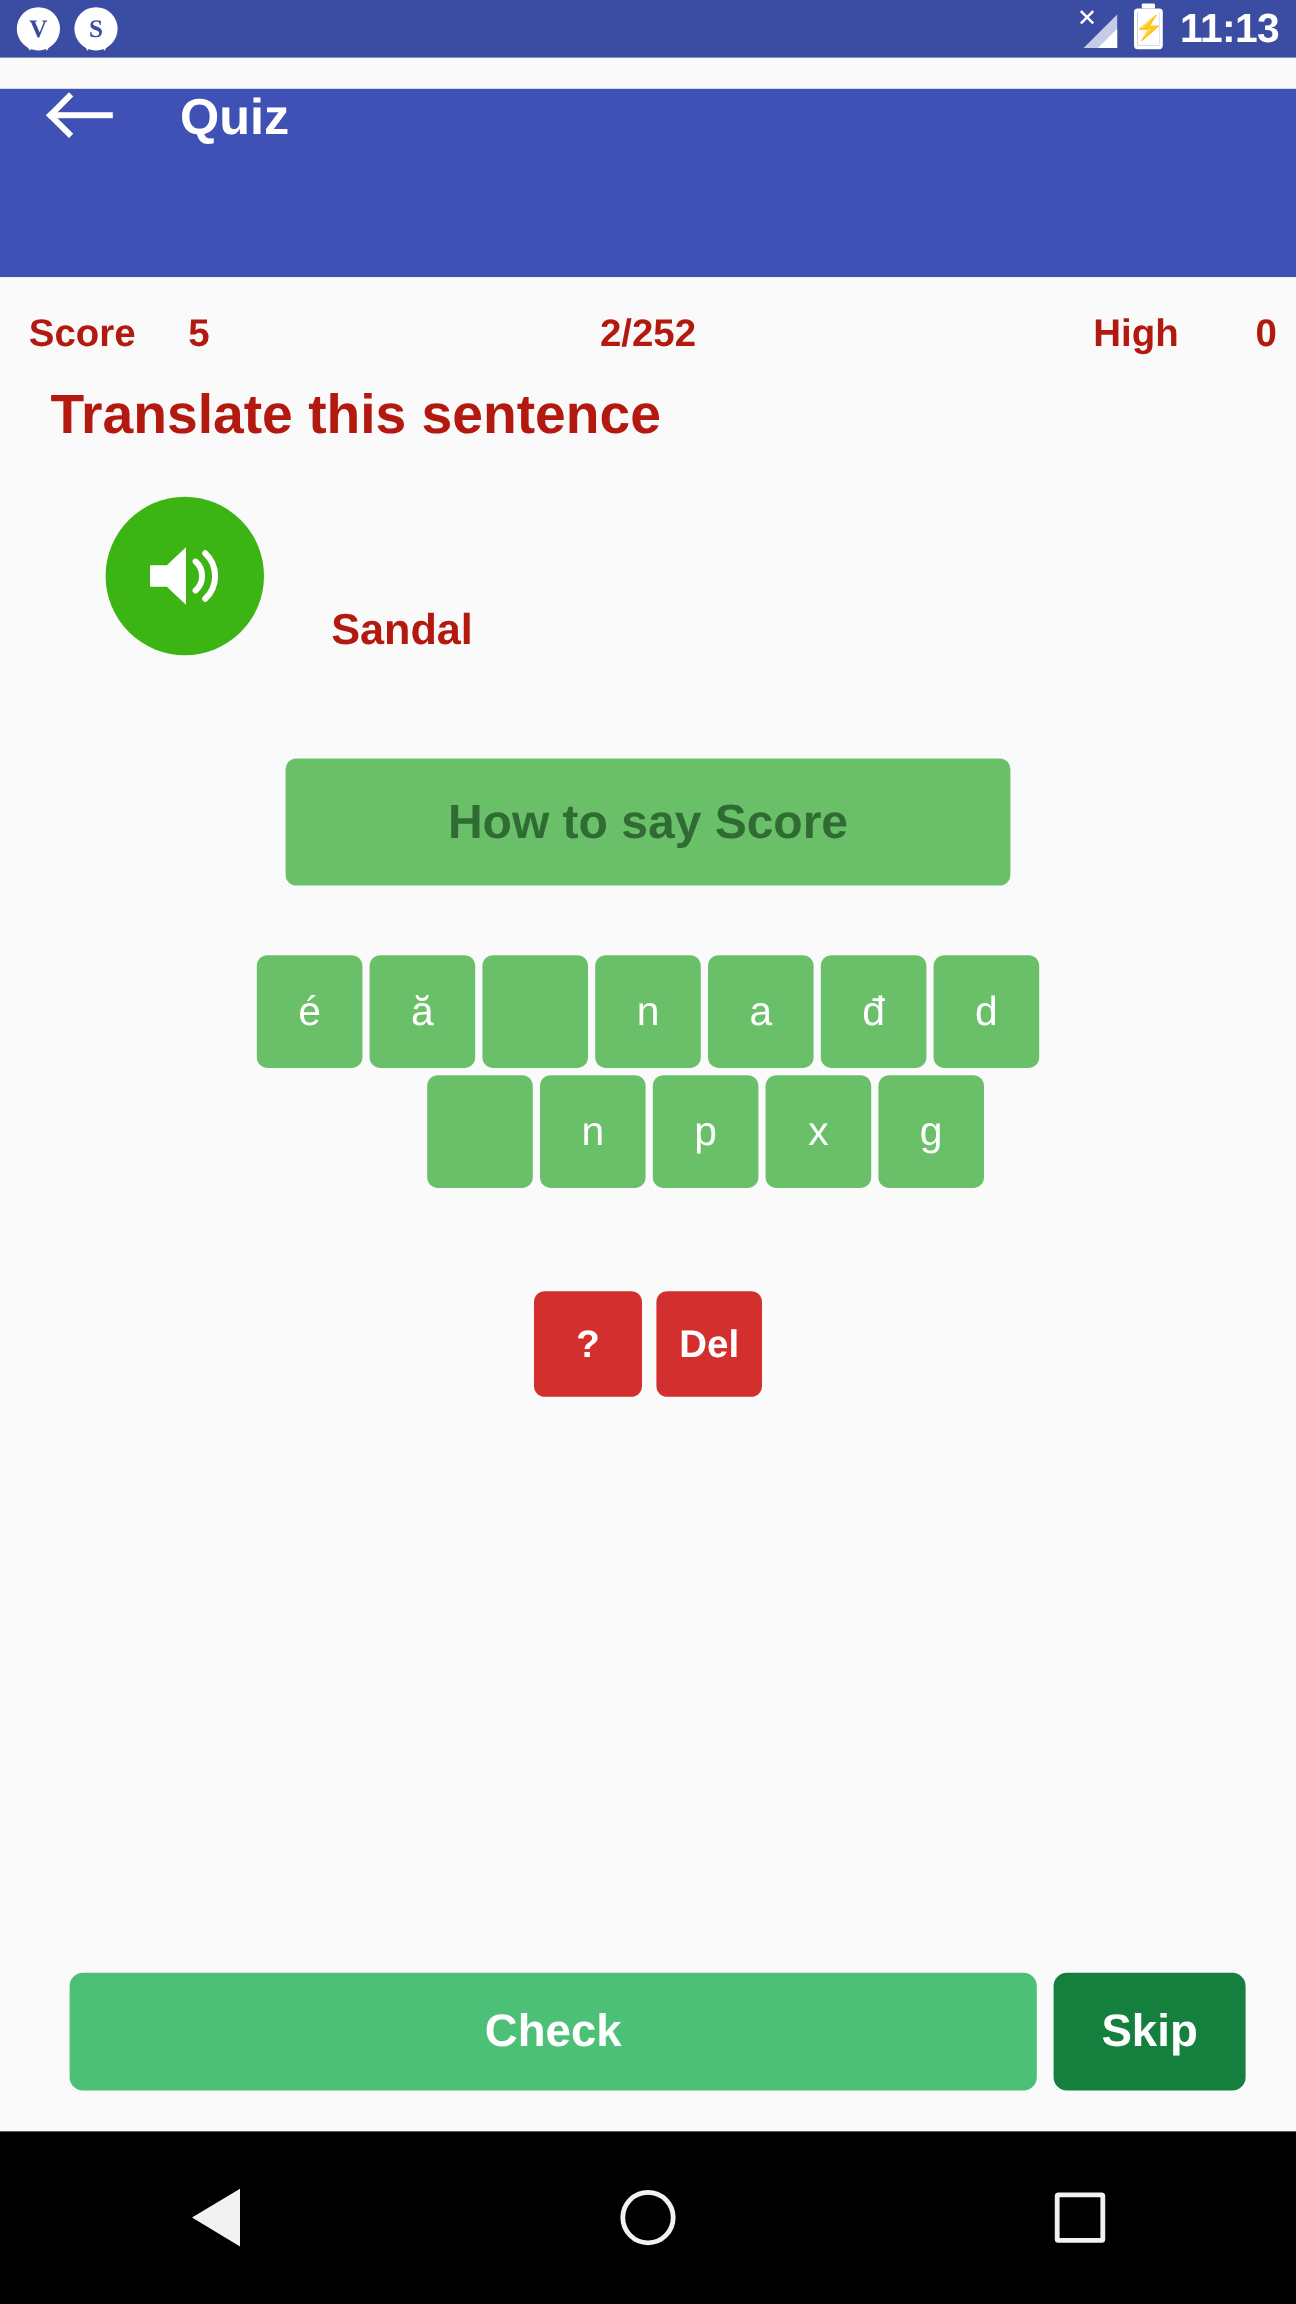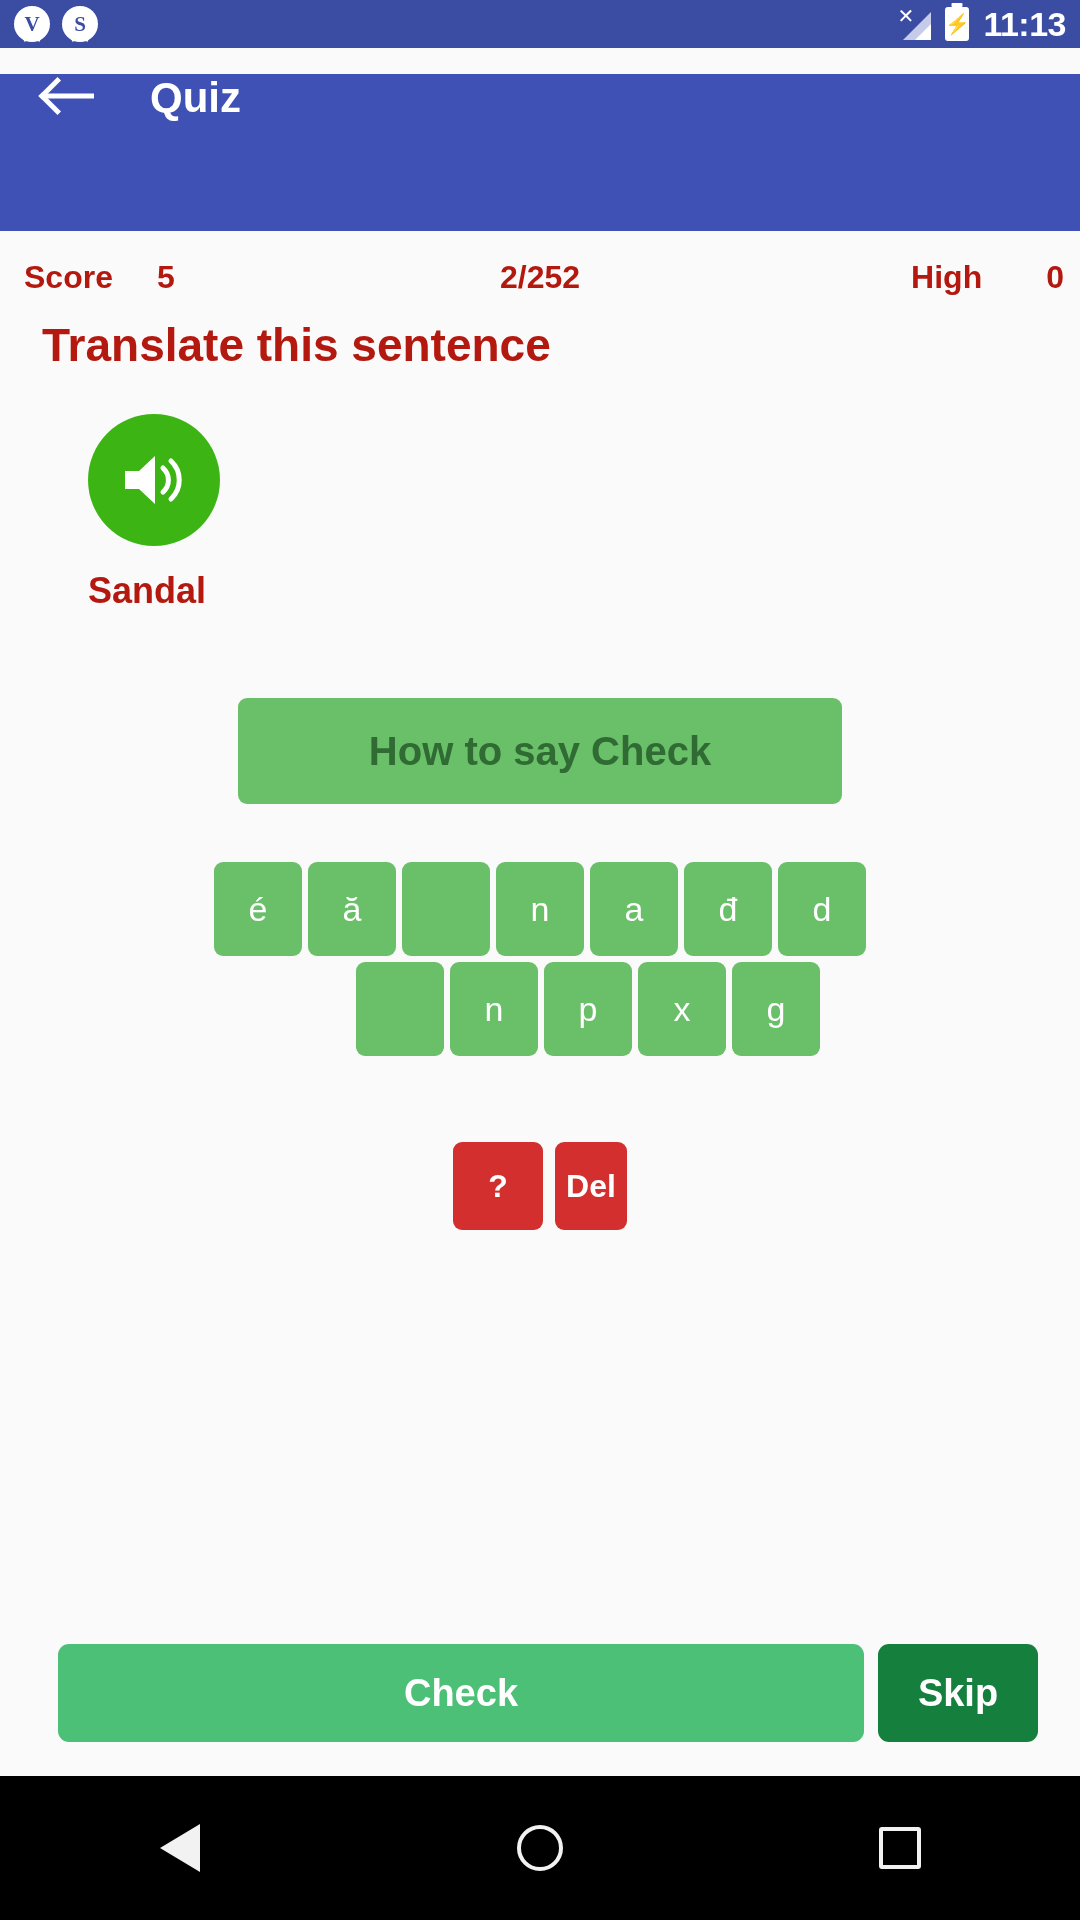--- a/index.html
+++ b/index.html
@@ -81,21 +81,21 @@
   }
   .score-left { display:flex; gap:44px; }
   .score-center { position:absolute; left:50%; transform:translateX(-50%); }
   .score-right { margin-left:auto; display:flex; gap:64px; padding-right:8px; }
 
   .instruction {
     color:#b3190f; font-size:46px; font-weight:bold;
     padding:22px 0 0 42px;
   }
 
-  .sound-row { display:flex; align-items:flex-start; gap:24px; padding:42px 0 0 88px;flex-direction:column; }
+  .sound-row { display:flex; align-items:flex-end; gap:56px; padding:42px 0 0 88px; }
   .sound-btn {
     width:132px; height:132px; border-radius:50%; background:#3cb514;
     display:flex; align-items:center; justify-content:center; cursor:pointer;
   }
   .sound-word { color:#b3190f; font-size:36px; font-weight:bold; }
 
   .answer-panel {
     margin:86px auto 0 auto; width:604px; height:106px;
     background:#6abf69; border-radius:9px;
     display:flex; align-items:center; justify-content:center;
@@ -113,21 +113,21 @@
   .tile-row.row2 { padding-left:2px; }
   .row2-offset { width:88px; }
 
   .ctrl-row { display:flex; justify-content:center; gap:12px; margin-top:86px; }
   .ctrl-btn {
     background:#d32f2f; border-radius:9px; color:#ffffff;
     font-size:32px; font-weight:bold; height:88px;
     display:flex; align-items:center; justify-content:center; cursor:pointer;
   }
   .ctrl-help { width:90px; }
-  .ctrl-del { width:72px; }
+  .ctrl-del { width:88px; }
 
   .bottom-row {
     position:absolute; left:16px; right:0; bottom:34px;
     display:flex; gap:14px; padding:0 42px;
   }
   .check-btn {
     flex:1; height:98px; background:#4cc077; border-radius:11px;
     display:flex; align-items:center; justify-content:center;
     color:#ffffff; font-size:38px; font-weight:bold; cursor:pointer;
   }
@@ -200,21 +200,21 @@
       <div class="sound-btn">
         <svg width="66" height="56" viewBox="0 0 66 56" aria-hidden="true">
           <path d="M4 19 H18 L34 4 V52 L18 37 H4 Z" fill="#ffffff"></path>
           <path d="M42 16 a16 16 0 0 1 0 24" stroke="#ffffff" stroke-width="5" fill="none" stroke-linecap="round"></path>
           <path d="M50 9 a26 26 0 0 1 0 38" stroke="#ffffff" stroke-width="5" fill="none" stroke-linecap="round"></path>
         </svg>
       </div>
       <div class="sound-word">Sandal</div>
     </div>
 
-    <div class="answer-panel">How to say Check</div>
+    <div class="answer-panel">How to say Score</div>
 
     <div class="tile-rows">
       <div class="tile-row">
         <div class="tile">é</div>
         <div class="tile">ă</div>
         <div class="tile blank"></div>
         <div class="tile">n</div>
         <div class="tile">a</div>
         <div class="tile">đ</div>
         <div class="tile">d</div>

